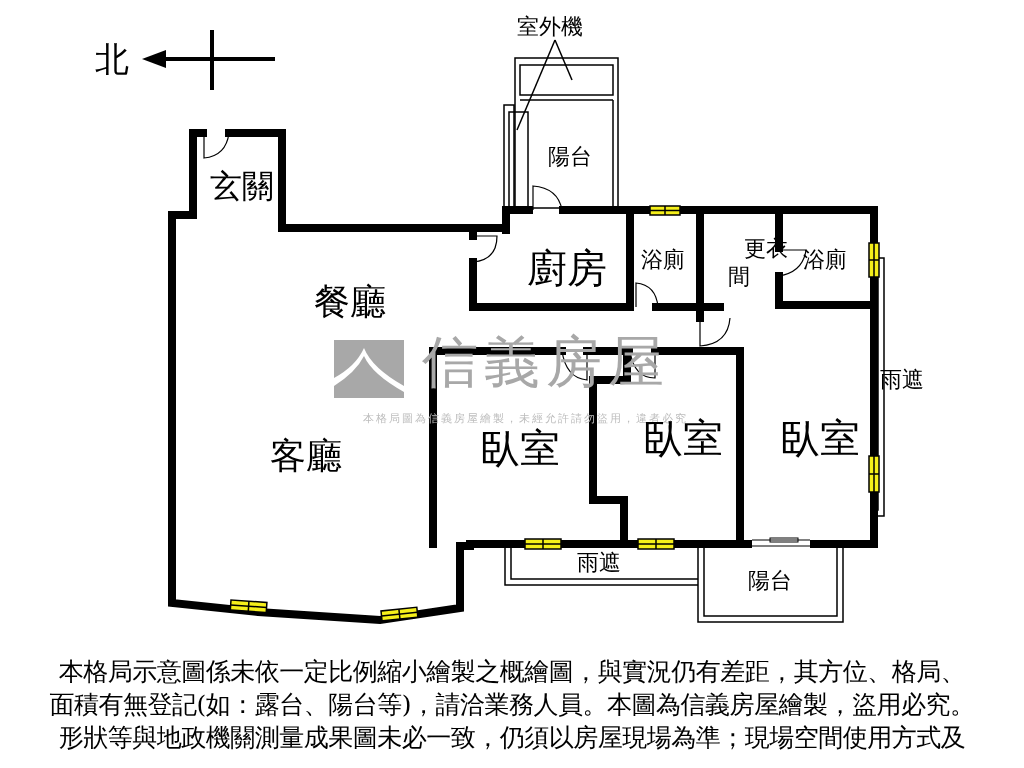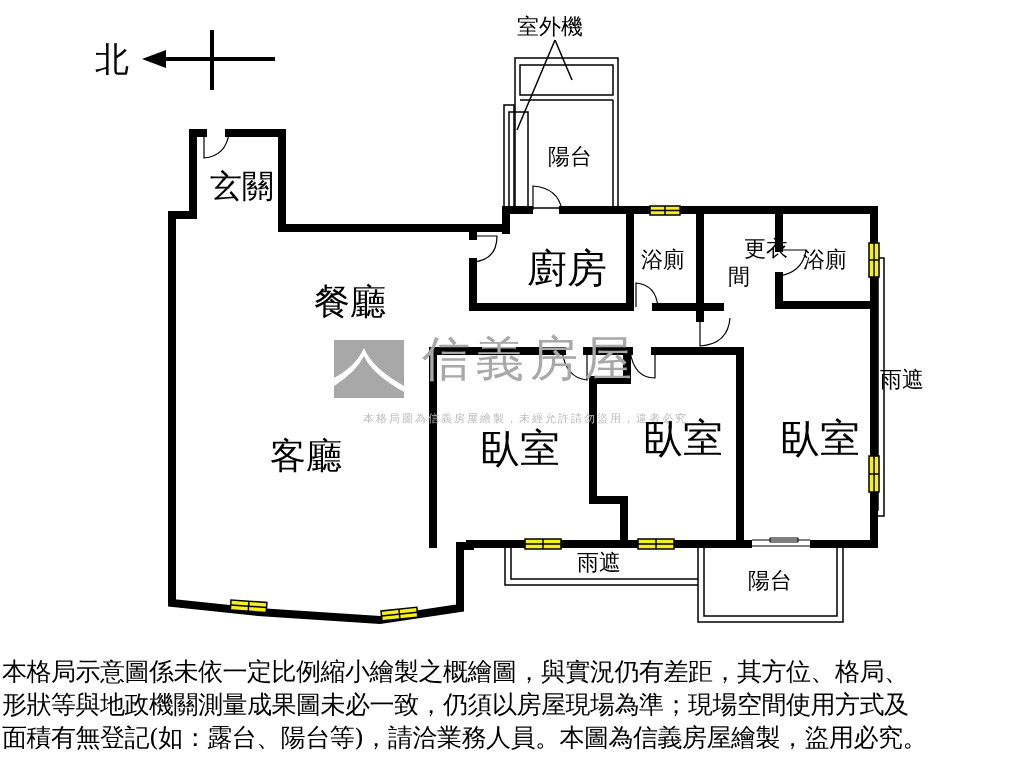--- a/index.html
+++ b/index.html
@@ -4,27 +4,27 @@
 <style>
   html, body { margin: 0; padding: 0; background: #ffffff; }
   body { width: 1024px; height: 768px; position: relative; overflow: hidden;
          font-family: "DejaVu Serif", "Liberation Serif", serif; color: #000; }
   #plan { position: absolute; left: 0; top: 0; width: 1024px; height: 640px; }
   .lbl { position: absolute; white-space: nowrap; line-height: 1; color: #000; }
   .room-lg { font-size: 36px; }
   .room-md { font-size: 40px; }
   .room-sm { font-size: 32px; }
   .room-xs { font-size: 22px; }
-  .wm-text { position: absolute; color: #a8a8a8; font-size: 48px; letter-spacing: 6px;
+  .wm-text { position: absolute; color: #a8a8a8; font-size: 56px; letter-spacing: 6px;
              font-family: "DejaVu Sans", "Liberation Sans", sans-serif; line-height: 1; }
   .wm-small { position: absolute; color: #bdbdbd; font-size: 11px; letter-spacing: 2px;
               font-family: "DejaVu Sans", "Liberation Sans", sans-serif; line-height: 1; }
   #disclaimer { position: absolute; left: 2px; top: 655px; width: 1020px;
                 font-size: 25px; line-height: 33px; letter-spacing: -0.5px; }
-  #disclaimer div { white-space: nowrap; }
+  #disclaimer div { white-space: nowrap; text-align: center; }
 </style>
 </head>
 <body>
 
 <svg id="plan" viewBox="0 0 1024 640" xmlns="http://www.w3.org/2000/svg">
 
   <g>
     <rect x="334" y="340" width="70" height="58" fill="#a8a8a8"></rect>
     <path d="M 334 378 Q 356 366 364 348 Q 372 368 404 386 L 404 392 Q 372 374 364 356 Q 356 372 334 386 Z" fill="#ffffff"></path>
   </g>
@@ -160,15 +160,15 @@
 <div class="lbl room-lg" style="left:270px; top:438px;">客廳</div>
 <div class="lbl room-md" style="left:480px; top:428px;">臥室</div>
 <div class="lbl room-md" style="left:643px; top:418px;">臥室</div>
 <div class="lbl room-md" style="left:780px; top:418px;">臥室</div>
 <div class="lbl room-xs" style="left:880px; top:369px;">雨遮</div>
 <div class="lbl room-xs" style="left:577px; top:552px;">雨遮</div>
 <div class="lbl room-xs" style="left:748px; top:570px;">陽台</div>
 
 <div id="disclaimer">
   <div>本格局示意圖係未依一定比例縮小繪製之概繪圖，與實況仍有差距，其方位、格局、</div>
+  <div>面積有無登記(如：露台、陽台等)，請洽業務人員。本圖為信義房屋繪製，盜用必究。</div>
   <div>形狀等與地政機關測量成果圖未必一致，仍須以房屋現場為準；現場空間使用方式及</div>
-  <div>面積有無登記(如：露台、陽台等)，請洽業務人員。本圖為信義房屋繪製，盜用必究。</div>
 </div>
 
 </body></html>

